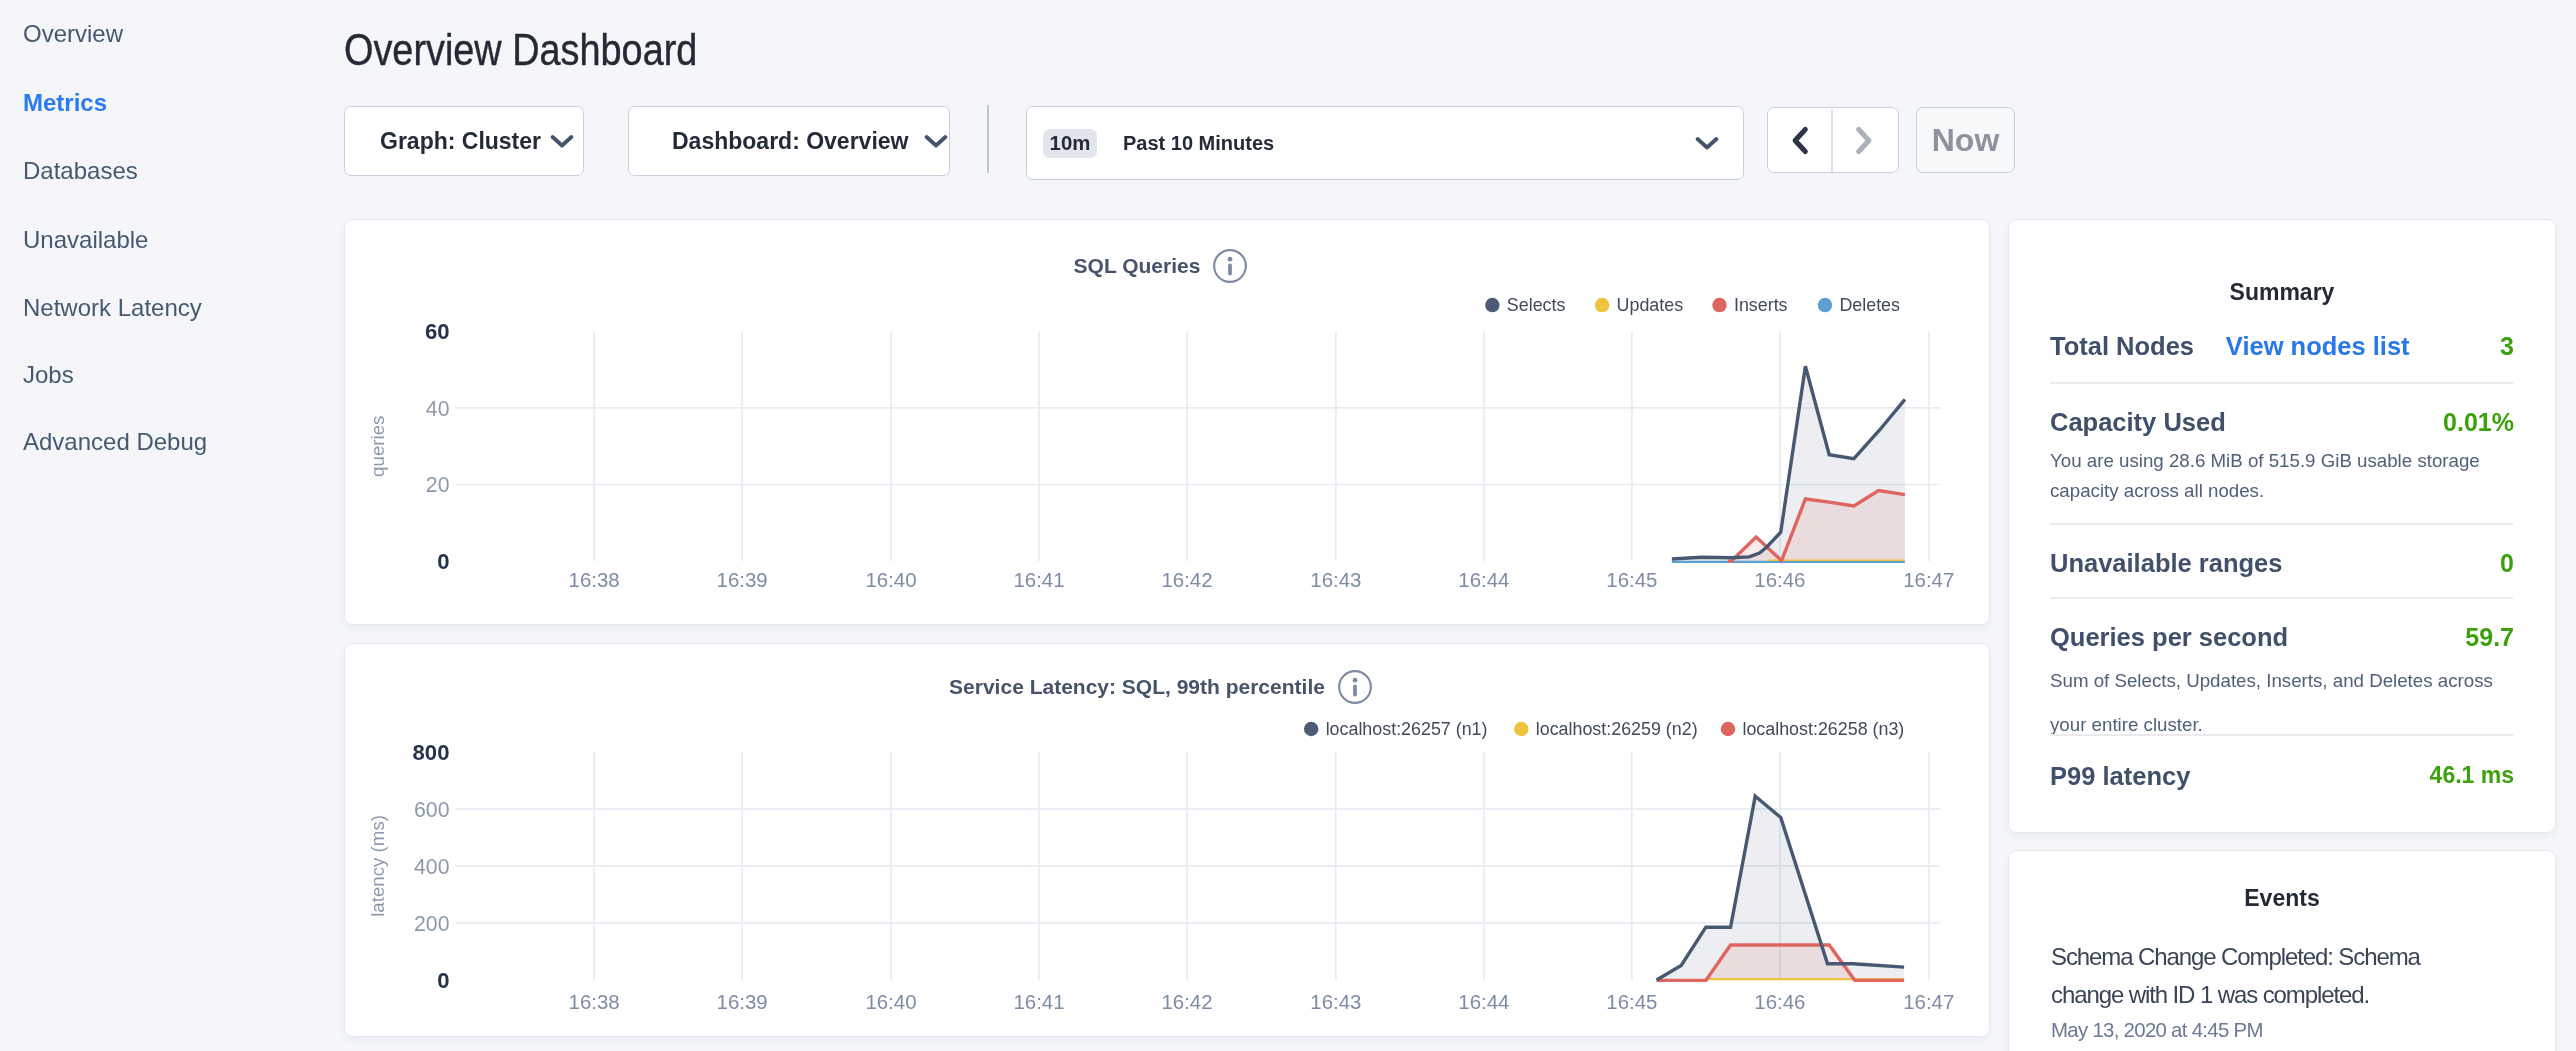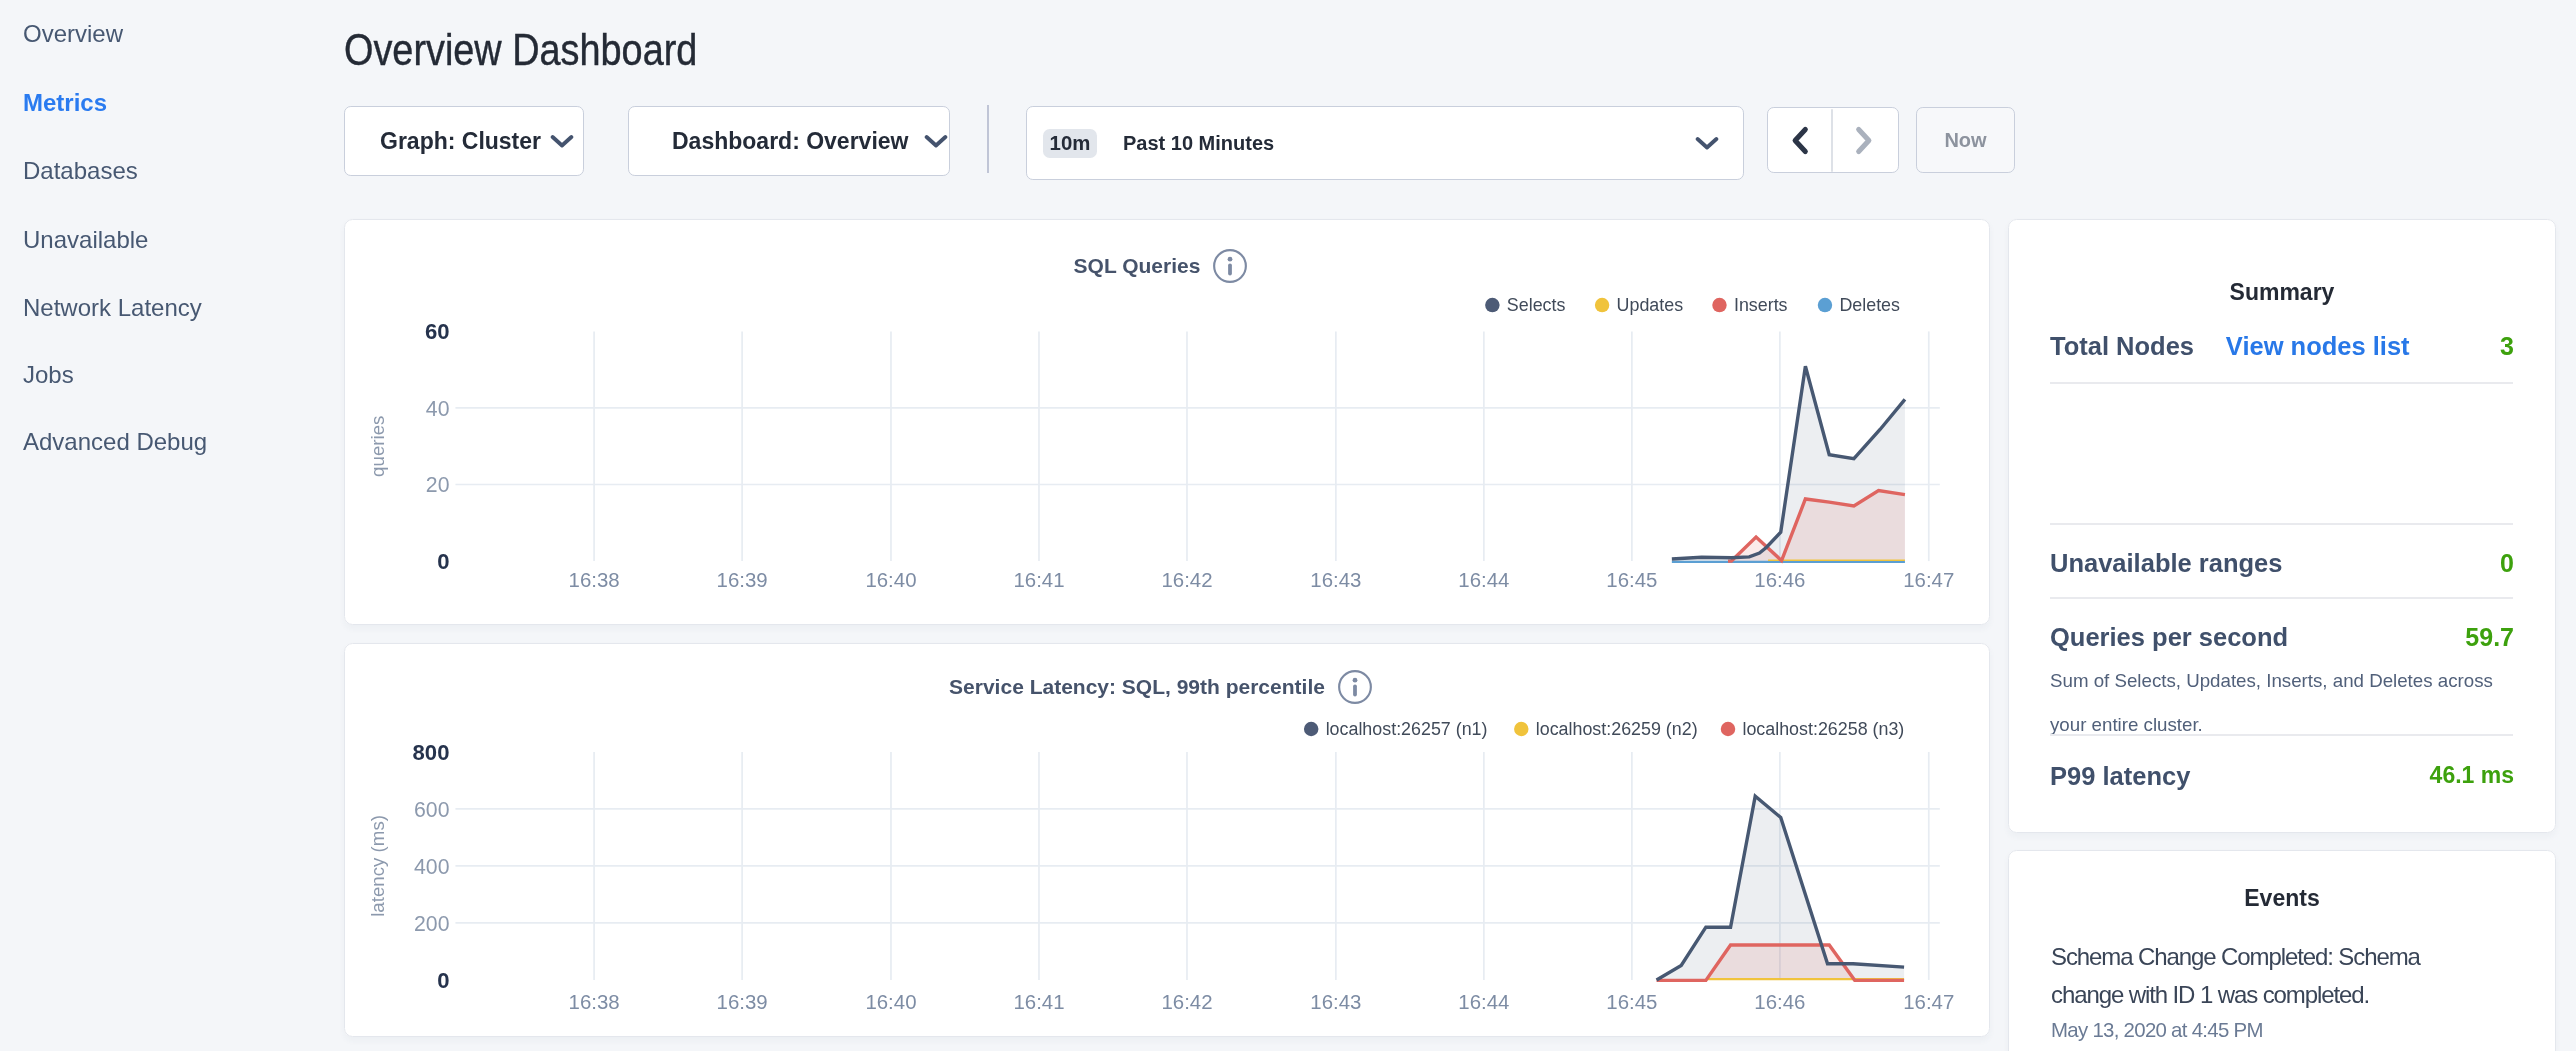--- a/index.html
+++ b/index.html
@@ -50,21 +50,21 @@
     </svg>
 </div>
 <div class="ddbox" style="left:1767px; top:107px; width:132px; height:66px; padding:0;">
   <svg width="128" height="63" viewBox="0 0 151 74">
     <line x1="75.5" y1="0" x2="75.5" y2="74" stroke="#d8dce3" stroke-width="2"></line>
     <path d="M44 24 L32 37 L44 50" fill="none" stroke="#2c3547" stroke-width="6" stroke-linejoin="round" stroke-linecap="round"></path>
     <path d="M107 24 L119 37 L107 50" fill="none" stroke="#aab1bd" stroke-width="6" stroke-linejoin="round" stroke-linecap="round"></path>
   </svg>
 </div>
 <div class="ddbox" style="left:1916px; top:107px; width:99px; height:66px; justify-content:center; background:#f7f8fa;">
-  <span style="font-size:20px; font-weight:bold; color:#8d939e;">Now</span>
+  <span style="font-size:32px; font-weight:bold; color:#8d939e;">Now</span>
 </div>
 
 <div class="card" style="left:344px; top:219px; width:1646px; height:406px;">
   <div class="abs" style="left:0; top:29px; width:100%; display:flex; align-items:center; justify-content:center; padding-right:12px;">
     <span class="ctitle">SQL Queries</span>
     <svg width="36" height="36" viewBox="0 0 42 42" style="margin-left:12px;">
       <circle cx="21" cy="21" r="18.5" fill="none" stroke="#7d8aa3" stroke-width="2.5"></circle>
       <circle cx="21" cy="13" r="2.8" fill="#7d8aa3"></circle>
       <rect x="18.8" y="18" width="4.4" height="14" rx="2.2" fill="#7d8aa3"></rect>
     </svg>
@@ -194,20 +194,25 @@
 </div>
 
 <div class="card" style="left:2008px; top:219px; width:548px; height:614px;">
   <div class="abs" style="top:37px; width:100%; text-align:center; font-size:23px; font-weight:bold; color:#242a35;margin-top:23px;">Summary</div>
   <div class="abs" style="left:42px; top:113px; width:464px; height:29px;">
     <span class="sumlabel">Total Nodes</span>
     <span class="sumlabel" style="color:#2878e8; margin-left:28px;">View nodes list</span>
     <span class="sumval abs" style="right:0; top:0;">3</span>
   </div>
   <div class="divider" style="top:163px;"></div>
+  <div class="abs" style="left:42px; top:189px; width:464px; height:29px;">
+    <span class="sumlabel">Capacity Used</span>
+    <span class="sumval abs" style="right:0; top:0;">0.01%</span>
+  </div>
+  <div class="abs sumpara" style="left:42px; top:227px;">You are using 28.6 MiB of 515.9 GiB usable storage<br>capacity across all nodes.</div>
   <div class="divider" style="top:304px;"></div>
   <div class="abs" style="left:42px; top:330px; width:464px; height:29px;">
     <span class="sumlabel">Unavailable ranges</span>
     <span class="sumval abs" style="right:0; top:0;">0</span>
   </div>
   <div class="divider" style="top:378px;"></div>
   <div class="abs" style="left:42px; top:404px; width:464px; height:29px;">
     <span class="sumlabel">Queries per second</span>
     <span class="sumval abs" style="right:0; top:0;">59.7</span>
   </div>

